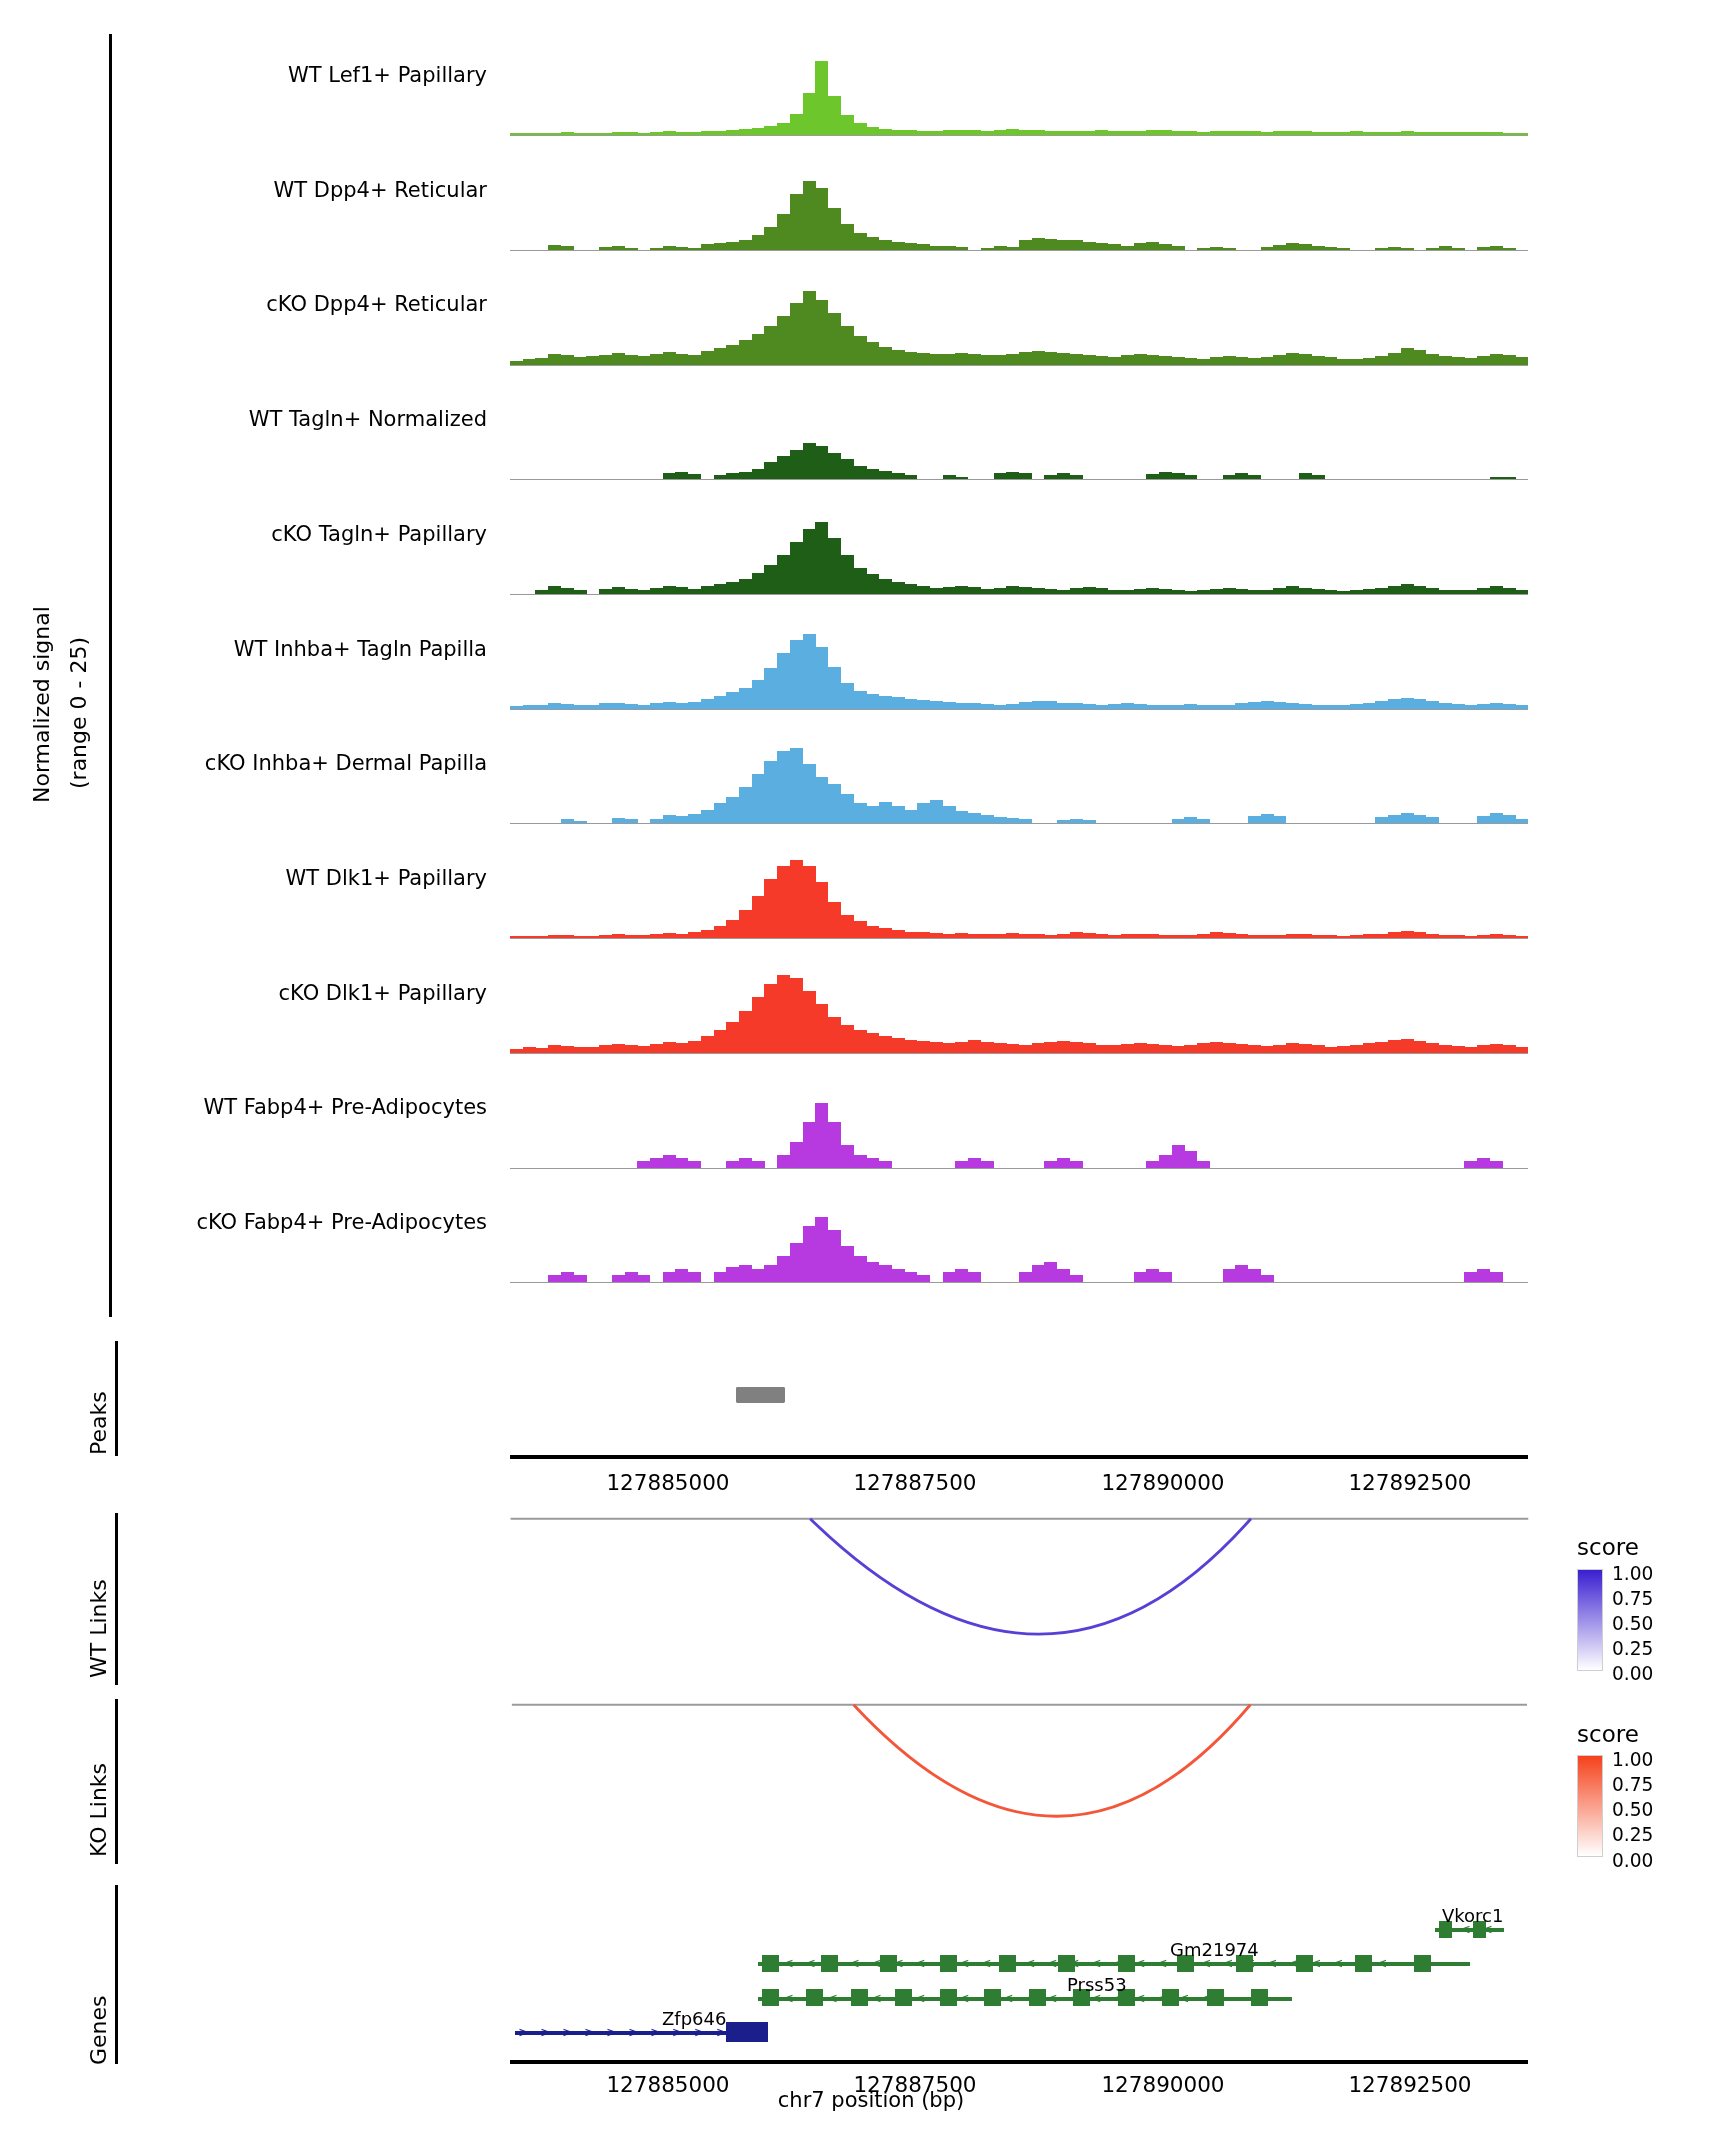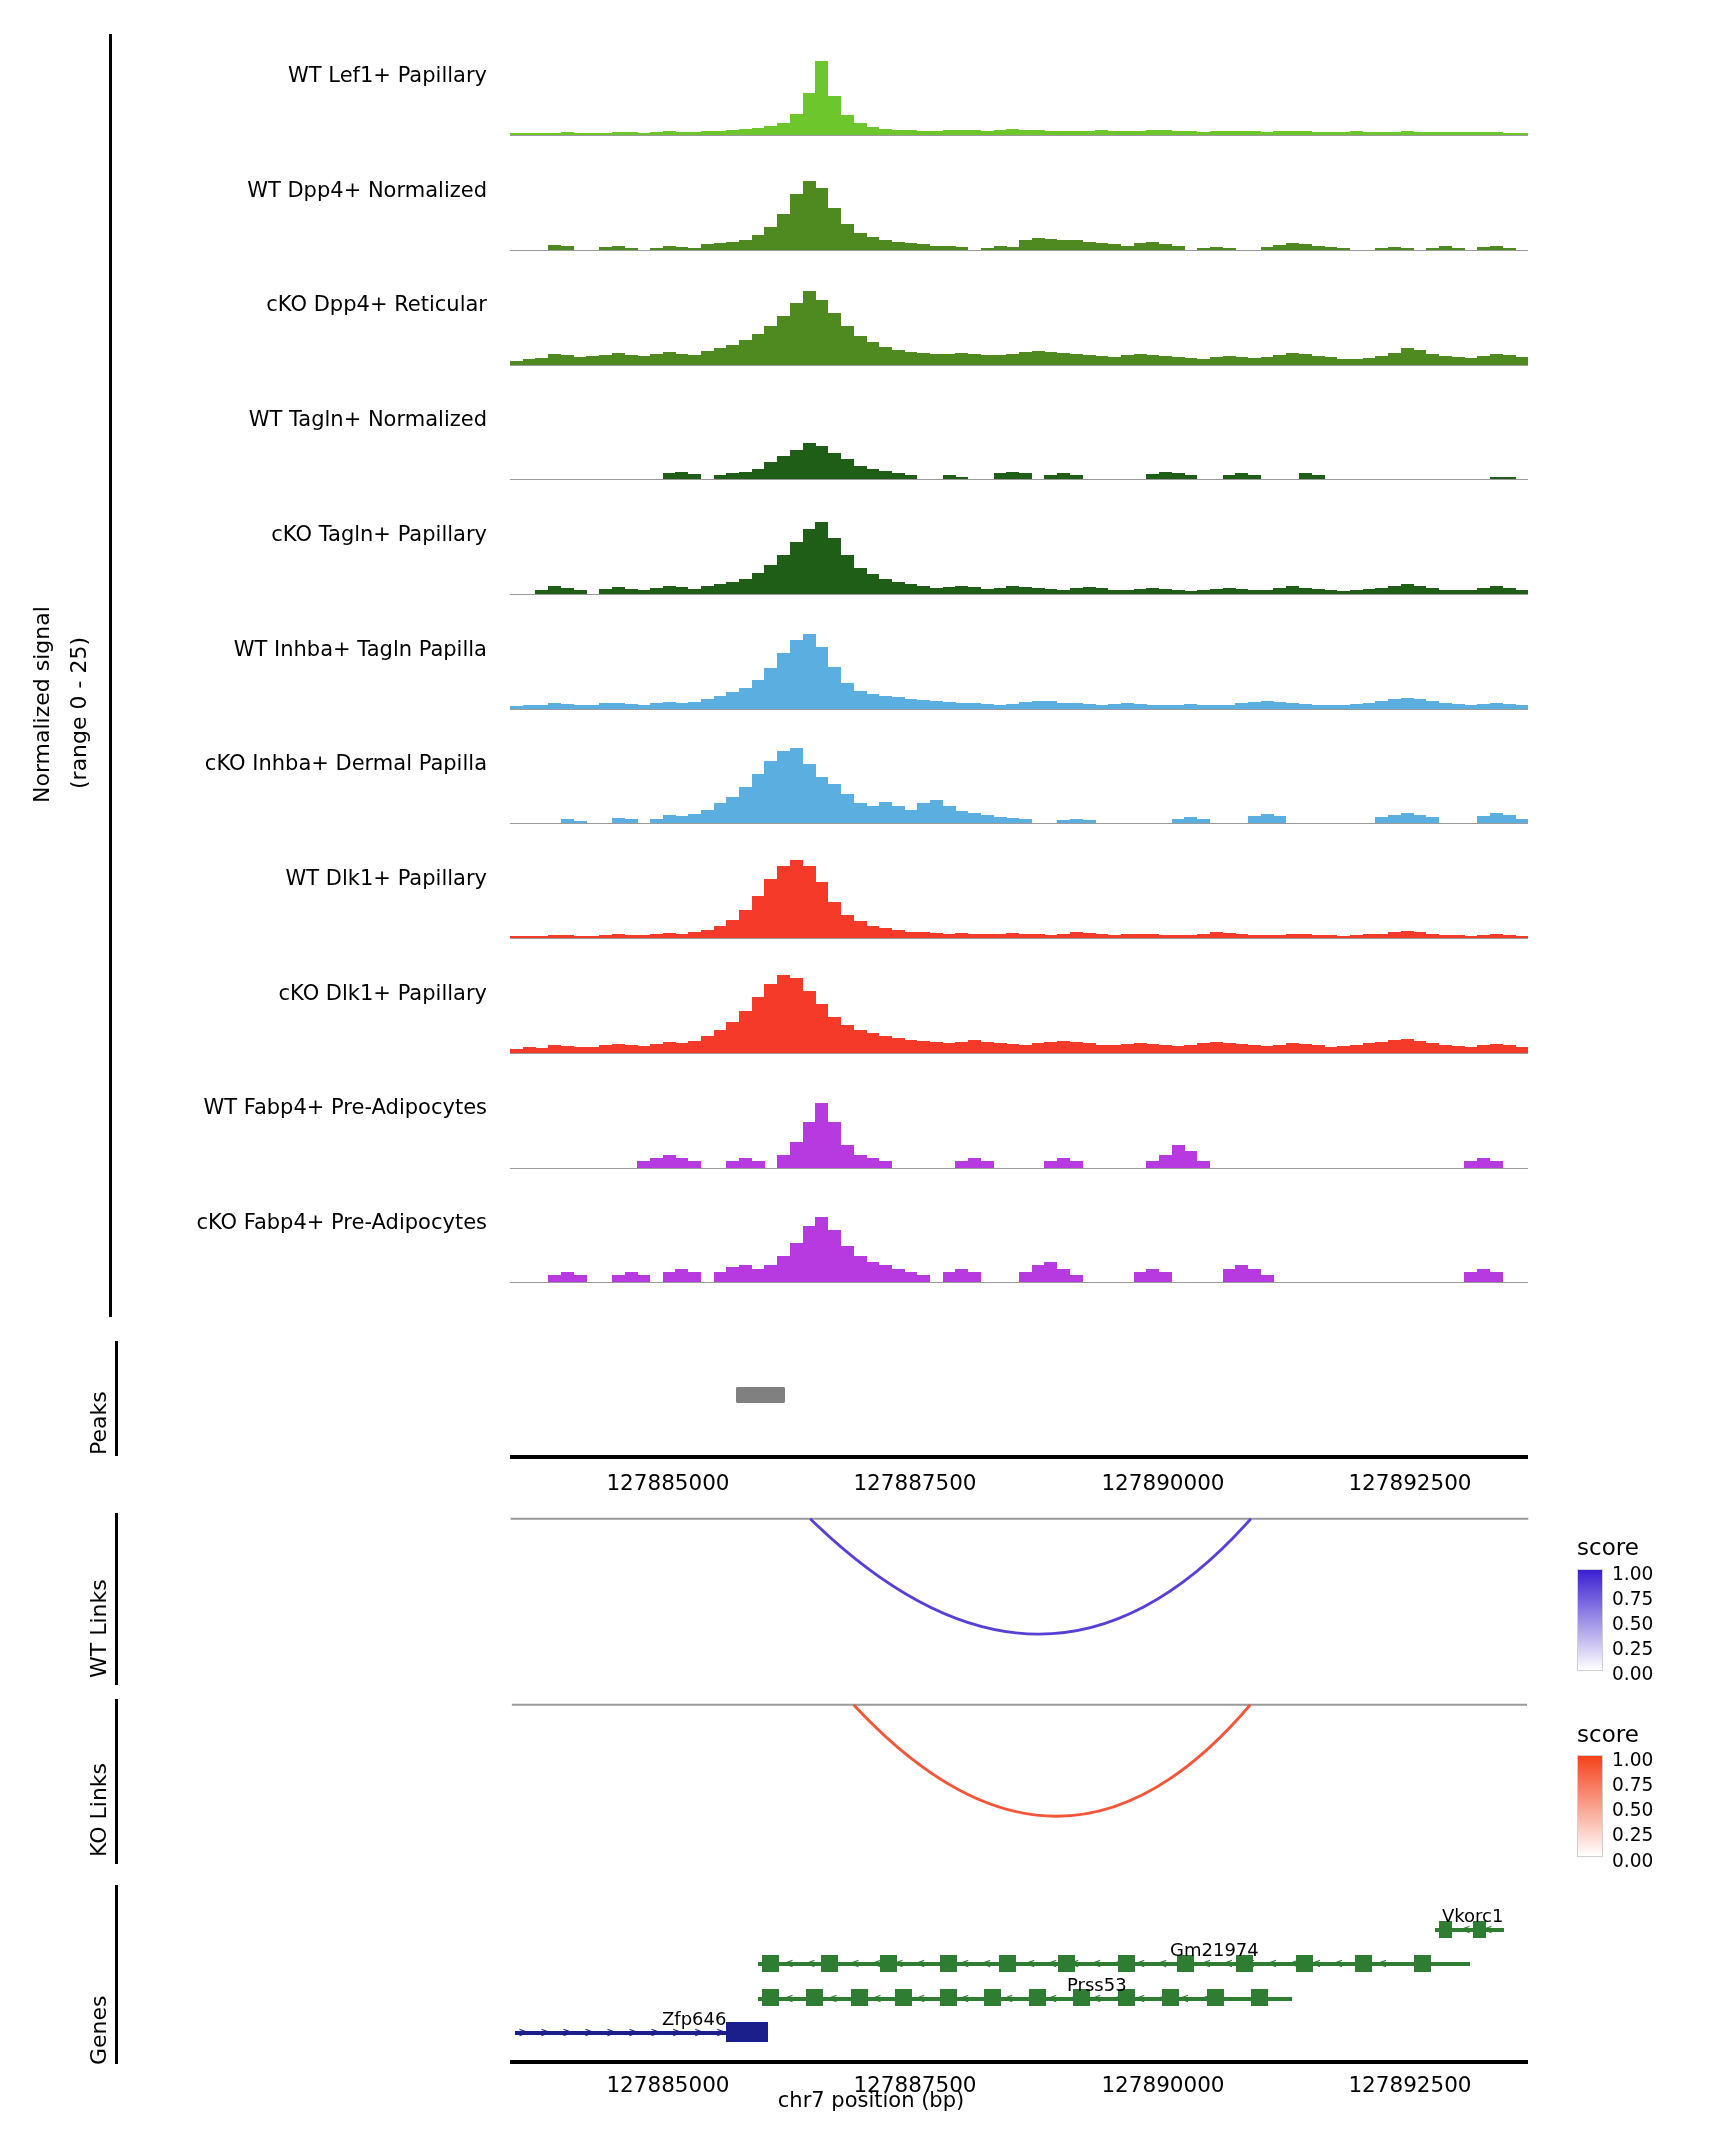--- a/index.html
+++ b/index.html
@@ -171,21 +171,21 @@
         <div class="bar" style="left: 903px; width: 13.3px; height: 2.9px; background: rgb(109, 198, 44);"></div>
         <div class="bar" style="left: 916px; width: 13.3px; height: 2.6px; background: rgb(109, 198, 44);"></div>
         <div class="bar" style="left: 929px; width: 13.3px; height: 2.3px; background: rgb(109, 198, 44);"></div>
         <div class="bar" style="left: 942px; width: 13.3px; height: 2.6px; background: rgb(109, 198, 44);"></div>
         <div class="bar" style="left: 954px; width: 13.3px; height: 2.9px; background: rgb(109, 198, 44);"></div>
         <div class="bar" style="left: 967px; width: 13.3px; height: 2.6px; background: rgb(109, 198, 44);"></div>
         <div class="bar" style="left: 980px; width: 13.3px; height: 2.3px; background: rgb(109, 198, 44);"></div>
         <div class="bar" style="left: 993px; width: 13.3px; height: 2px; background: rgb(109, 198, 44);"></div>
         <div class="bar" style="left: 1005px; width: 13.3px; height: 1.6px; background: rgb(109, 198, 44);"></div>
       </div>
-      <div class="track-title" style="left: 129px; width: 358px; top: 178px;">WT Dpp4+ Normalized</div>
+      <div class="track-title" style="left: 129px; width: 358px; top: 178px;">WT Dpp4+ Reticular</div>
       <div class="track" style="left: 510px; top: 165px; width: 1018px; height: 86px;">
         <div class="baseline"></div>
         <div class="bar" style="left: 38px; width: 13.3px; height: 4.6px; background: rgb(79, 138, 32);"></div>
         <div class="bar" style="left: 51px; width: 13.3px; height: 3.3px; background: rgb(79, 138, 32);"></div>
         <div class="bar" style="left: 89px; width: 13.3px; height: 2.6px; background: rgb(79, 138, 32);"></div>
         <div class="bar" style="left: 102px; width: 13.3px; height: 3.3px; background: rgb(79, 138, 32);"></div>
         <div class="bar" style="left: 115px; width: 13.3px; height: 2px; background: rgb(79, 138, 32);"></div>
         <div class="bar" style="left: 140px; width: 13.3px; height: 1.6px; background: rgb(79, 138, 32);"></div>
         <div class="bar" style="left: 153px; width: 13.3px; height: 3.9px; background: rgb(79, 138, 32);"></div>
         <div class="bar" style="left: 165px; width: 13.3px; height: 2.6px; background: rgb(79, 138, 32);"></div>

